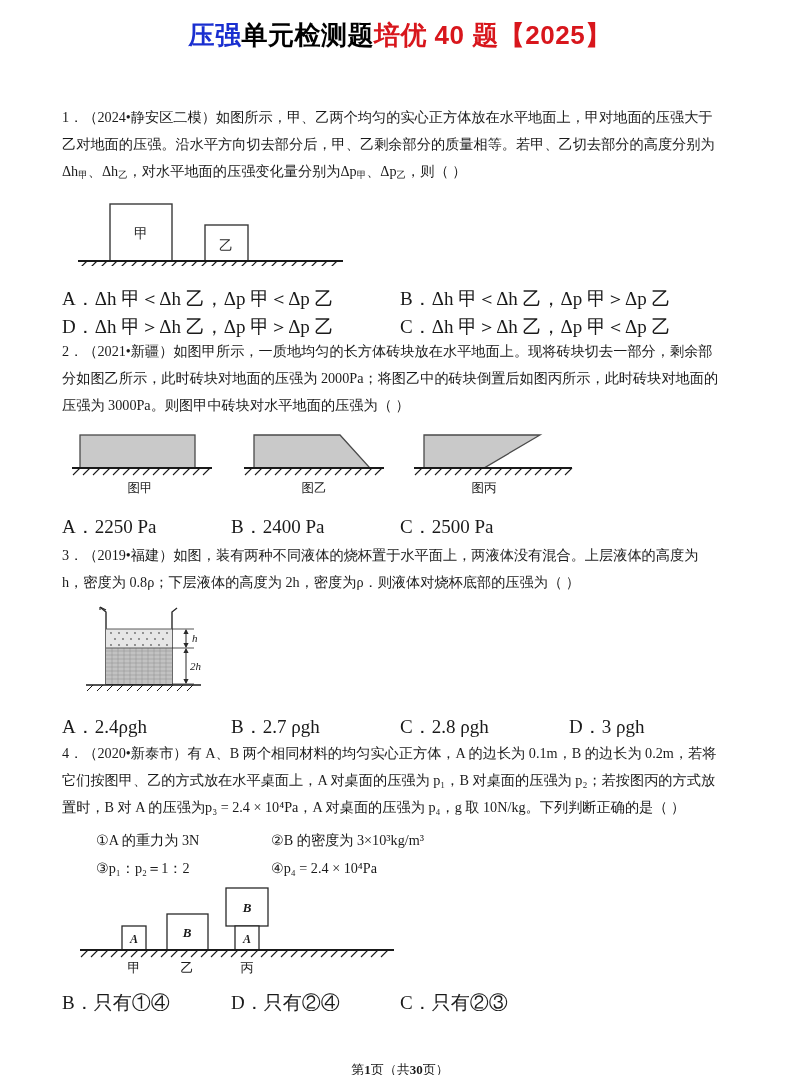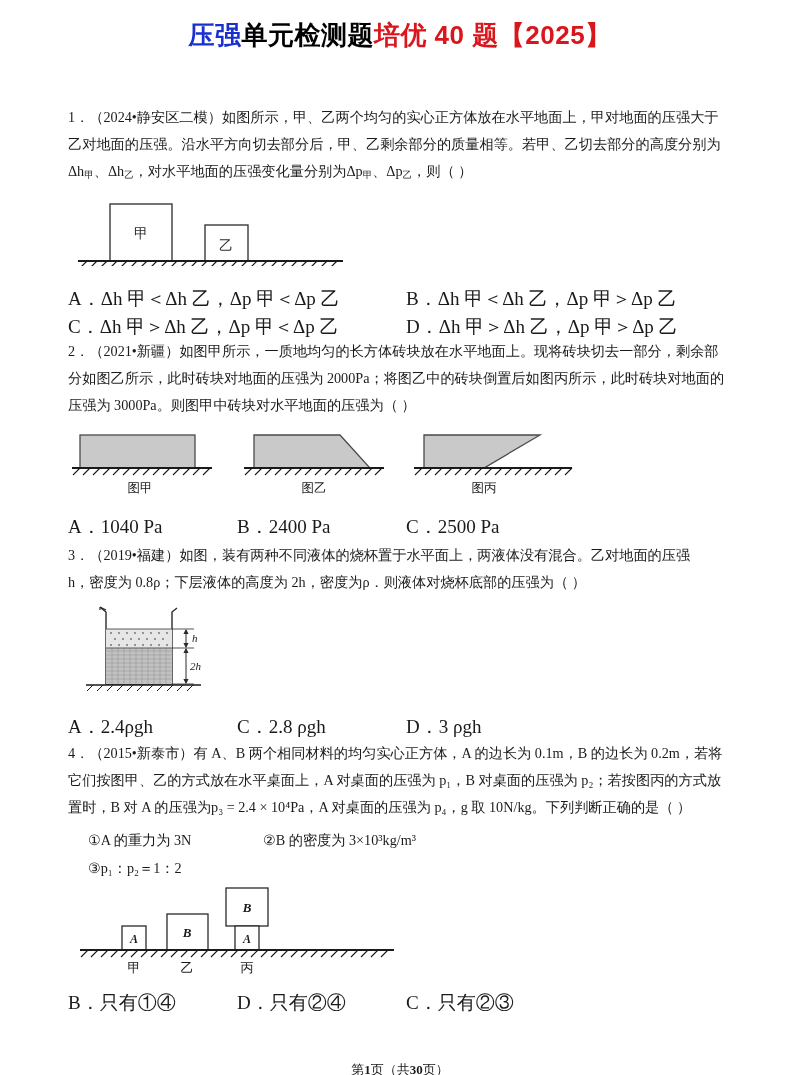--- a/index.html
+++ b/index.html
@@ -34,21 +34,21 @@
     font-family: "Liberation Sans", "DejaVu Sans", sans-serif;
     white-space: nowrap;
   }
   .t-blue { color: #1a2fd0; }
   .t-black { color: #000000; }
   .t-red { color: #d8161c; }
 
   
   .q {
     position: absolute;
-    left: 68px;
+    left: 62px;
     width: 676px;
   }
   .q-text {
     font-size: 14.2px;
     line-height: 27px;
     text-align: justify;
     text-justify: inter-ideograph;
   }
   .opts {
     display: flex;
@@ -142,22 +142,22 @@
       </g>
     </svg>
   </div>
 
   <div class="q" style="top:266px;">
     <div class="opts opt-2">
       <div class="opt">A．Δh 甲＜Δh 乙，Δp 甲＜Δp 乙</div>
       <div class="opt">B．Δh 甲＜Δh 乙，Δp 甲＞Δp 乙</div>
     </div>
     <div class="opts opt-2">
+      <div class="opt">D．Δh 甲＞Δh 乙，Δp 甲＞Δp 乙</div>
       <div class="opt">C．Δh 甲＞Δh 乙，Δp 甲＜Δp 乙</div>
-      <div class="opt">D．Δh 甲＞Δh 乙，Δp 甲＞Δp 乙</div>
     </div>
   </div>
 
   <div class="q" style="top:320px;">
     <div class="q-text">
       <span>2．</span><span>（2021•新疆）</span><span>如图甲所示，一质地均匀的长方体砖块放在水平地面上。现将砖块切去一部分，剩余部</span>
     </div>
     <div class="q-text">分如图乙所示，此时砖块对地面的压强为 2000Pa；将图乙中的砖块倒置后如图丙所示，此时砖块对地面的</div>
     <div class="q-text">压强为 3000Pa。则图甲中砖块对水平地面的压强为（      ）</div>
   </div>
@@ -224,29 +224,29 @@
           <line x1="473" y1="49" x2="480" y2="42"></line>
         <line x1="483" y1="49" x2="490" y2="42"></line>
           <line x1="493" y1="49" x2="500" y2="42"></line>
       </g>
       <text x="412" y="66" font-family="Liberation Sans, sans-serif" font-size="12.5" fill="#1a1a1a" text-anchor="middle">图丙</text>
     </svg>
   </div>
 
   <div class="q" style="top:494px;">
     <div class="opts opt-4">
-      <div class="opt">A．1040 Pa</div>
+      <div class="opt">A．2250 Pa</div>
       <div class="opt">B．2400 Pa</div>
       <div class="opt">C．2500 Pa</div>
     </div>
   </div>
 
   <div class="q" style="top:524px;">
     <div class="q-text">
-      <span>3．</span><span>（2019•福建）</span><span>如图，装有两种不同液体的烧杯置于水平面上，两液体没有混合。乙对地面的压强</span>
+      <span>3．</span><span>（2019•福建）</span><span>如图，装有两种不同液体的烧杯置于水平面上，两液体没有混合。上层液体的高度为</span>
     </div>
     <div class="q-text">h，密度为 0.8ρ；下层液体的高度为 2h，密度为ρ．则液体对烧杯底部的压强为（      ）</div>
   </div>
 
   <div class="fig" style="left:86px; top:588px;">
     <svg width="220" height="92" viewBox="0 0 220 92">
 
       <path d="M20,4 L14,1 M14,1 L14,4" stroke="#2a2a2a" stroke-width="1.2" fill="none"></path>
       <path d="M15,2 L20,6 L20,78 L86,78 L86,6 L91,2" fill="none" stroke="#2a2a2a" stroke-width="1.4"></path>
 
@@ -329,40 +329,42 @@
         <line x1="81" y1="85" x2="87" y2="79"></line>
           <line x1="91" y1="85" x2="97" y2="79"></line>
         <line x1="101" y1="85" x2="107" y2="79"></line>
       </g>
     </svg>
   </div>
 
   <div class="q" style="top:694px;">
     <div class="opts opt-4">
       <div class="opt">A．2.4ρgh</div>
+      <div class="opt">B．2.7 ρgh</div>
       <div class="opt">C．2.8 ρgh</div>
       <div class="opt">D．3 ρgh</div>
     </div>
   </div>
 
   <div class="q" style="top:722px;">
     <div class="q-text">
-      <span>4．</span><span>（2015•新泰市）</span><span>有 A、B 两个相同材料的均匀实心正方体，A 的边长为 0.1m，B 的边长为 0.2m，若将</span>
+      <span>4．</span><span>（2020•新泰市）</span><span>有 A、B 两个相同材料的均匀实心正方体，A 的边长为 0.1m，B 的边长为 0.2m，若将</span>
     </div>
     <div class="q-text">它们按图甲、乙的方式放在水平桌面上，A 对桌面的压强为 p₁，B 对桌面的压强为 p₂；若按图丙的方式放</div>
     <div class="q-text">置时，B 对 A 的压强为p₃ = 2.4 × 10⁴Pa，A 对桌面的压强为 p₄，g 取 10N/kg。下列判断正确的是（      ）</div>
   </div>
 
-  <div class="q" style="top:808px; left:88px;">
+  <div class="q" style="top:808px; left:96px;">
     <div class="stmts">
       <div class="st">①A 的重力为 3N</div>
       <div class="st">②B 的密度为 3×10³kg/m³</div>
     </div>
     <div class="stmts">
       <div class="st">③p₁：p₂＝1：2</div>
+      <div class="st">④p₄ = 2.4 × 10⁴Pa</div>
     </div>
   </div>
 
   <div class="fig" style="left:72px; top:866px;">
     <svg width="330" height="96" viewBox="0 0 330 96">
 
       <rect x="50" y="42" width="24" height="24" fill="#ffffff" stroke="#2a2a2a" stroke-width="1.3"></rect>
       <text x="62" y="59" font-family="Liberation Serif, serif" font-style="italic" font-weight="bold" font-size="12" fill="#1a1a1a" text-anchor="middle">A</text>
       <text x="62" y="88" font-family="Liberation Sans, sans-serif" font-size="13" fill="#1a1a1a" text-anchor="middle">甲</text>
 

